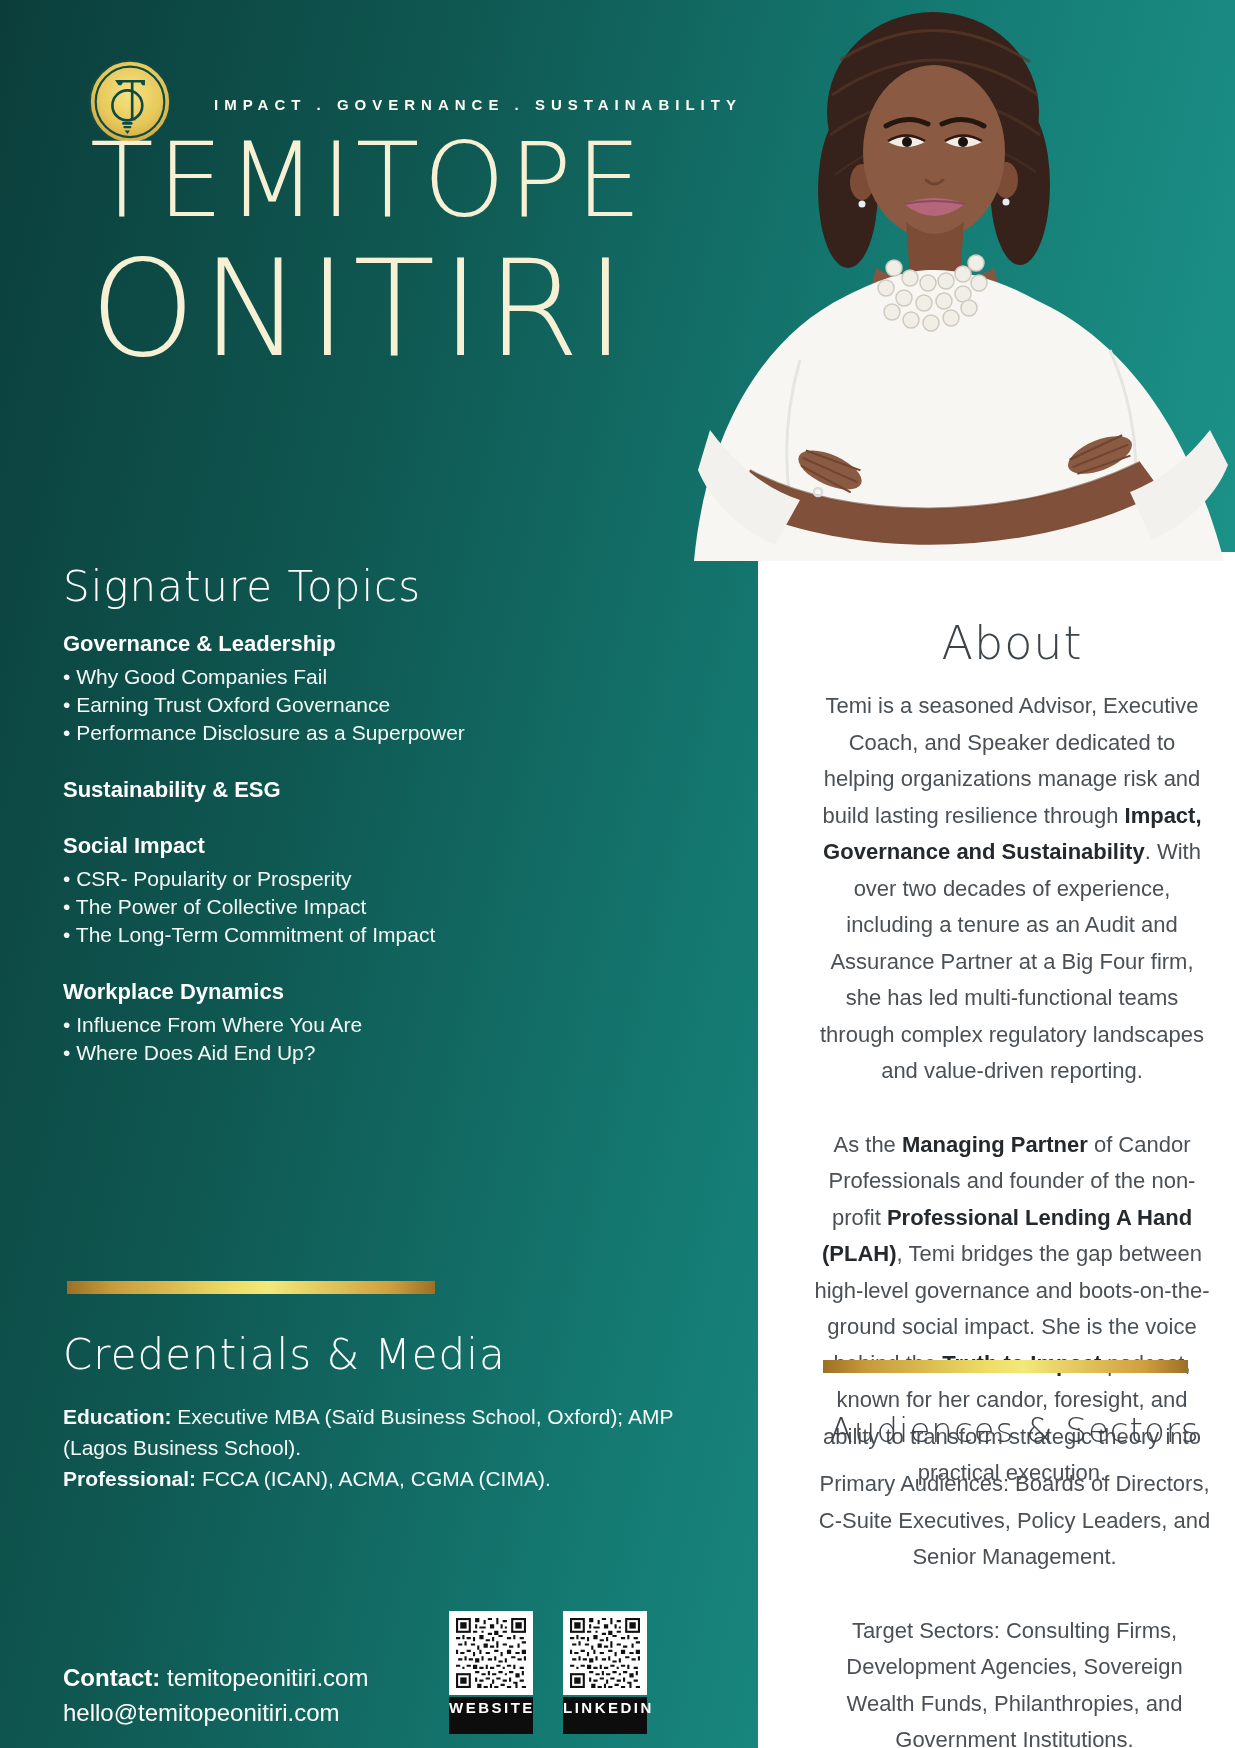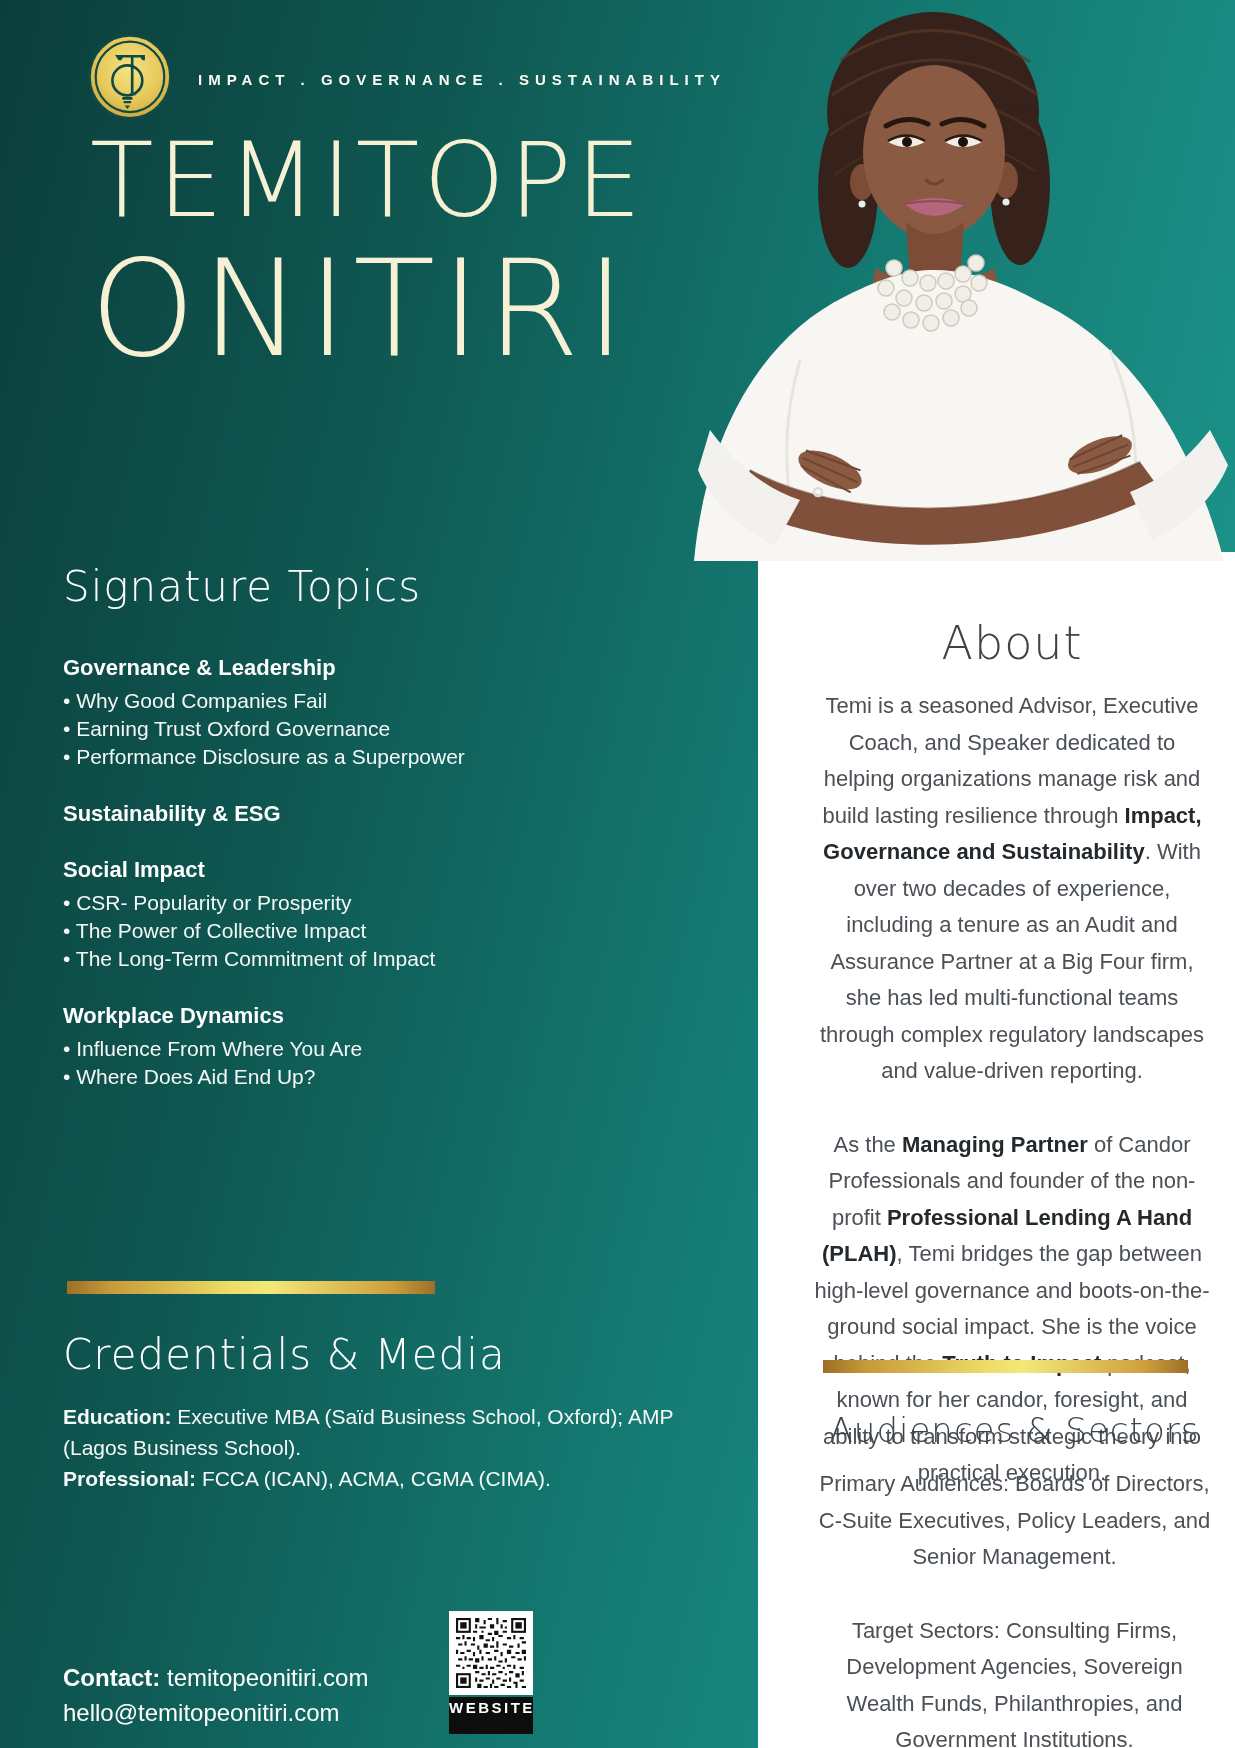--- a/index.html
+++ b/index.html
@@ -2,33 +2,33 @@
 <html><head>
 <meta charset="utf-8">
 <style>
   html,body{margin:0;padding:0;background:#223;}
   #page{
     position:relative;width:1235px;height:1748px;overflow:hidden;
     background:linear-gradient(103deg,#0b3e3b 0%,#0f5751 28%,#147a72 58%,#1c938a 85%,#1e9a90 100%);
     font-family:"Liberation Sans","DejaVu Sans",sans-serif;color:#fff;
   }
   
-  .brand{position:absolute;left:86px;top:32px;display:flex;align-items:center;gap:24px;justify-content:center;}
+  .brand{position:absolute;left:86px;top:57px;display:flex;align-items:center;gap:40px;justify-content:center;}
   .logo{width:88px;height:90px;flex:0 0 auto;}
   .tagline{font-size:15px;letter-spacing:6px;font-weight:600;color:#fdfdf4;margin-top:4px;}
   
   .name{position:absolute;left:90px;top:128px;color:#f6f0d4;font-weight:200;
         font-family:"DejaVu Sans","Liberation Sans",sans-serif;line-height:1;}
   .name .first{font-size:104px;letter-spacing:4px;}
   .name .last{font-size:134px;letter-spacing:6px;margin-top:10px;}
   
   .section-h{font-weight:200;color:#ffffff;letter-spacing:1px;
              font-family:"DejaVu Sans","Liberation Sans",sans-serif;margin:0;}
   .sig{position:absolute;left:63px;top:562px;width:590px;}
-  .sig .section-h{font-size:42px;margin-bottom:44px;}
+  .sig .section-h{font-size:42px;margin-bottom:20px;}
   .topic-group{margin-bottom:30px;}
   .topic-group h3{font-size:22px;margin:0 0 6px 0;font-weight:700;color:#fff;}
   .topic-group ul{list-style:none;margin:0;padding:0;}
   .topic-group li{font-size:21px;line-height:28px;color:#f4f8f7;}
   .gold{background:linear-gradient(90deg,#9c6f26 0%,#c79a3a 12%,#eedd67 45%,#f3e87a 55%,#cf9f3e 88%,#9c6f26 100%);}
   .bar-left{position:absolute;left:67px;top:1281px;width:368px;height:13px;}
   .cred{position:absolute;left:63px;top:1330px;width:615px;}
   .cred .section-h{font-size:42px;margin-bottom:22px;}
   .cred p{margin:0;font-size:21px;line-height:31px;color:#f4f8f7;}
   .contact{position:absolute;left:63px;top:1660px;font-size:24px;line-height:35px;color:#fff;}
@@ -243,14 +243,22 @@
   </div>
 
   <div class="qr-card website">
     <div class="qr-box">
       <svg viewBox="0 0 33 33">
           <use href="#qrpat"></use>
         </svg>
     </div>
     <div class="qr-label">WEBSITE</div>
   </div>
+  <div class="qr-card linkedin">
+    <div class="qr-box">
+      <svg viewBox="0 0 33 33">
+          <use href="#qrpat"></use>
+        </svg>
+    </div>
+    <div class="qr-label">LINKEDIN</div>
+  </div>
 
 </div>
 
 </body></html>

